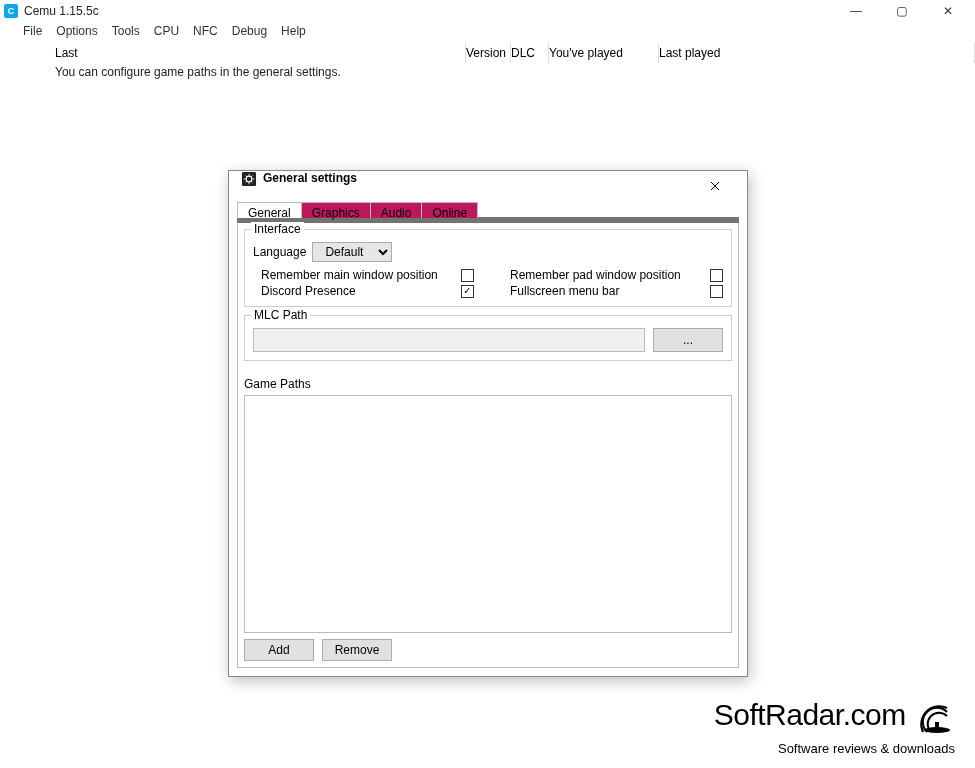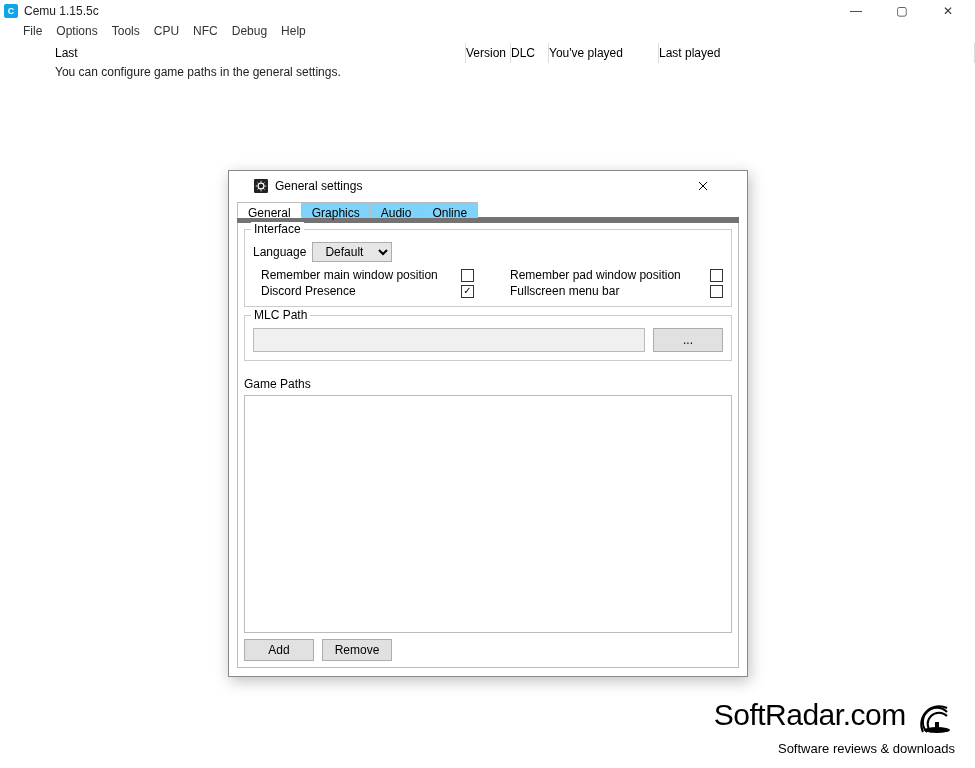--- a/index.html
+++ b/index.html
@@ -34,30 +34,30 @@
       left: 228px;
       top: 128px;
       width: 520px;
       height: 507px;
       background: #fff;
       border: 1px solid #888;
       box-shadow: 2px 4px 14px rgba(0,0,0,.25);
       display:flex;
       flex-direction:column;
     }
-    .dialog-titlebar { height: 30px; display:flex; align-items:center; padding: 0 24px; }
+    .dialog-titlebar { height: 30px; display:flex; align-items:flex-start; padding: 0 12px; font-weight: bold; }
     .dialog-icon { width: 16px; height: 16px; margin-right: 6px; display:flex; align-items:center; justify-content:center; }
     .dialog-title { font-size: 12px; flex:1; }
     .dialog-close { width: 40px; height: 30px; display:flex; align-items:center; justify-content:center; color:#000; }
 
     .dialog-body { flex:1; padding: 0 8px 8px; }
 
     
     .tabs { display:flex; border-bottom:6px solid #737373; height:22px; }
-    .tab { padding: 3px 10px; font-size:12px; border:1px solid #bbb; border-bottom:none; background:#7dd3fc; position:relative; top:1px; cursor:default; }
+    .tab { padding: 3px 10px; font-size:12px; border:1px solid #bbb; border-bottom:none; background:#be185d; position:relative; top:1px; cursor:default; }
     .tab.active { background:#fff; border-bottom:1px solid #fff; }
     .tab:not(.active){ border-left:none; }
     .tab:first-child { border-left:1px solid #bbb; }
 
     .tab-panel { border:1px solid #bbb; border-top:none; padding: 6px; height: calc(100% - 22px); display:flex; flex-direction:column; }
 
     .fieldset { border:1px solid #ccc; padding: 8px; position:relative; margin-bottom:8px; }
     .fieldset .legend { position:absolute; top:-8px; left:6px; background:#fff; padding:0 3px; font-size:12px; }
 
     .row { display:flex; align-items:center; gap:6px; margin:4px 0; }

